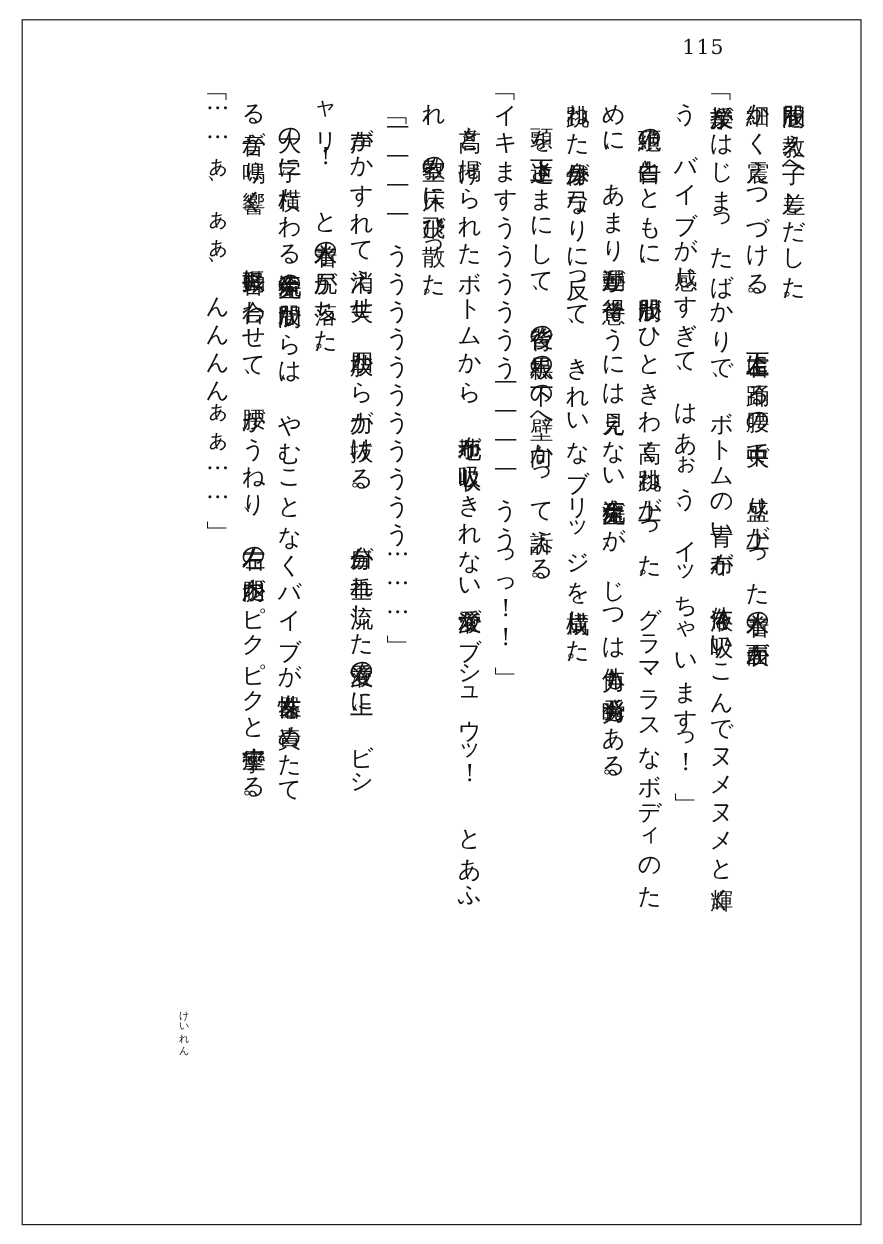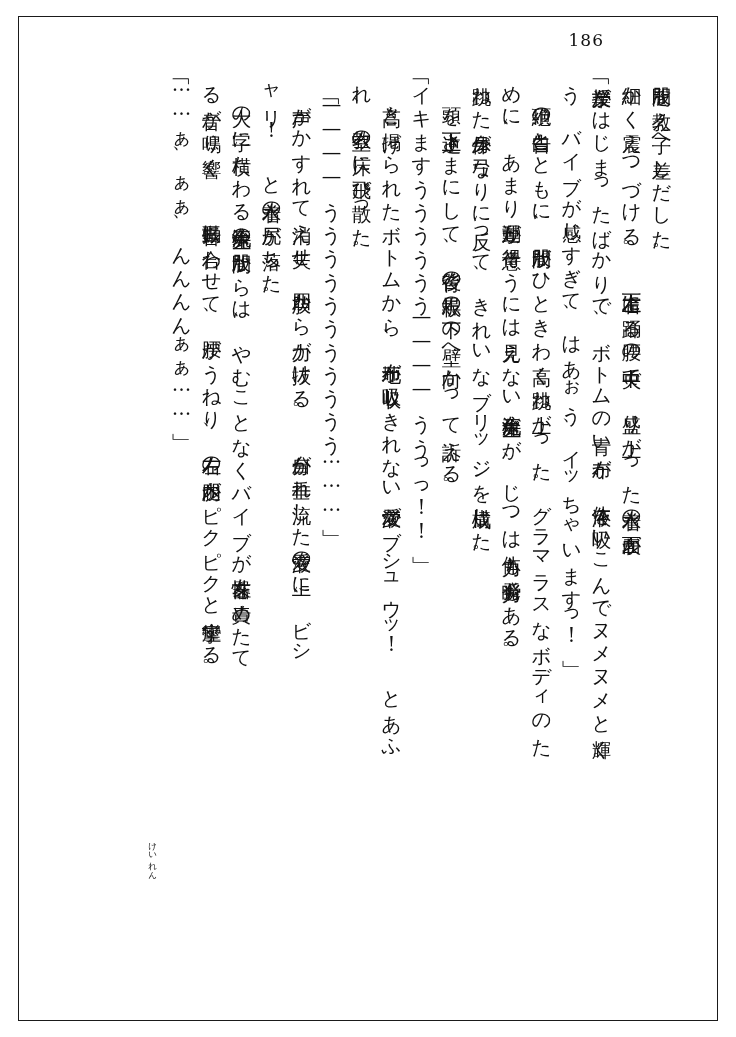--- a/index.html
+++ b/index.html
@@ -78,21 +78,21 @@
     letter-spacing: 0px;
     color: #111111;
   }
 </style>
 </head>
 <body>
 
 <div class="page">
   <div class="page-frame"></div>
 
-  <div class="page-number">186</div>
+  <div class="page-number">115</div>
 
   <div class="text-block">
     <div class="line">股間を教え子へ差しだした。</div>
     <div class="line">細かく震えつづける。　上下左右に踊る腰の中央で、盛り上がった水着の表面が</div>
     <div class="line">「授業がはじまったばかりで、ボトムの青い布が、体液を吸いこんでヌメヌメと輝く。</div>
     <div class="line">う、バイブが感じすぎて、はあぉう、イッちゃいますっ!」</div>
     <div class="line">　絶頂の告白とともに、股間がひときわ高く跳ね上がった。グラマラスなボディのた</div>
     <div class="line">めに、あまり運動が得意そうには見えない流奈先生だが、じつは体力も瞬発力もある。</div>
     <div class="line">跳ねた身体が弓なりに反って、きれいなブリッジを構成した。</div>
     <div class="line">　頭を上下逆さまにして、背後の黒板の下の壁へ向かって訴える。</div>

